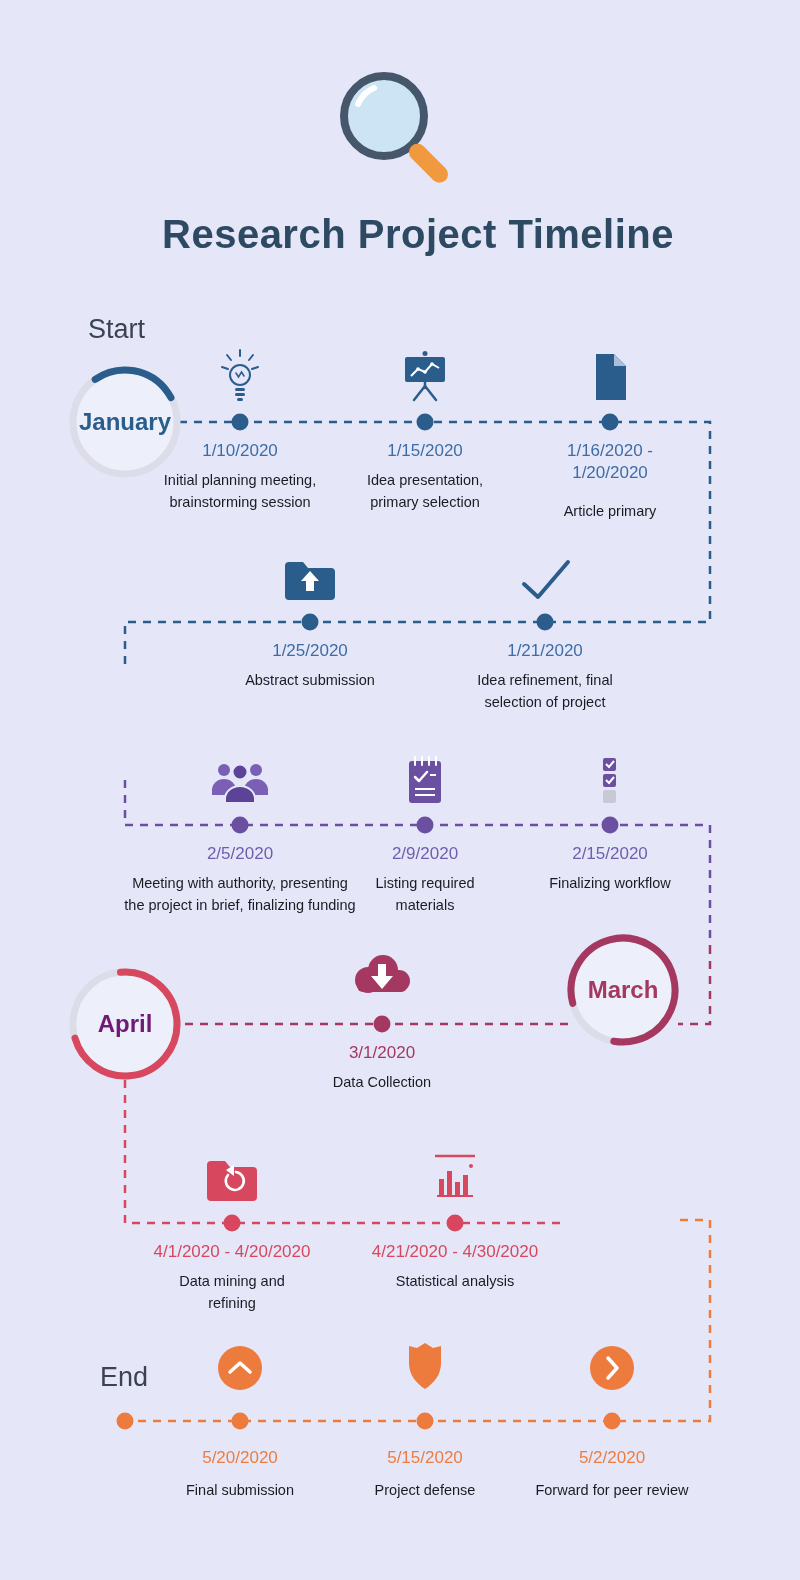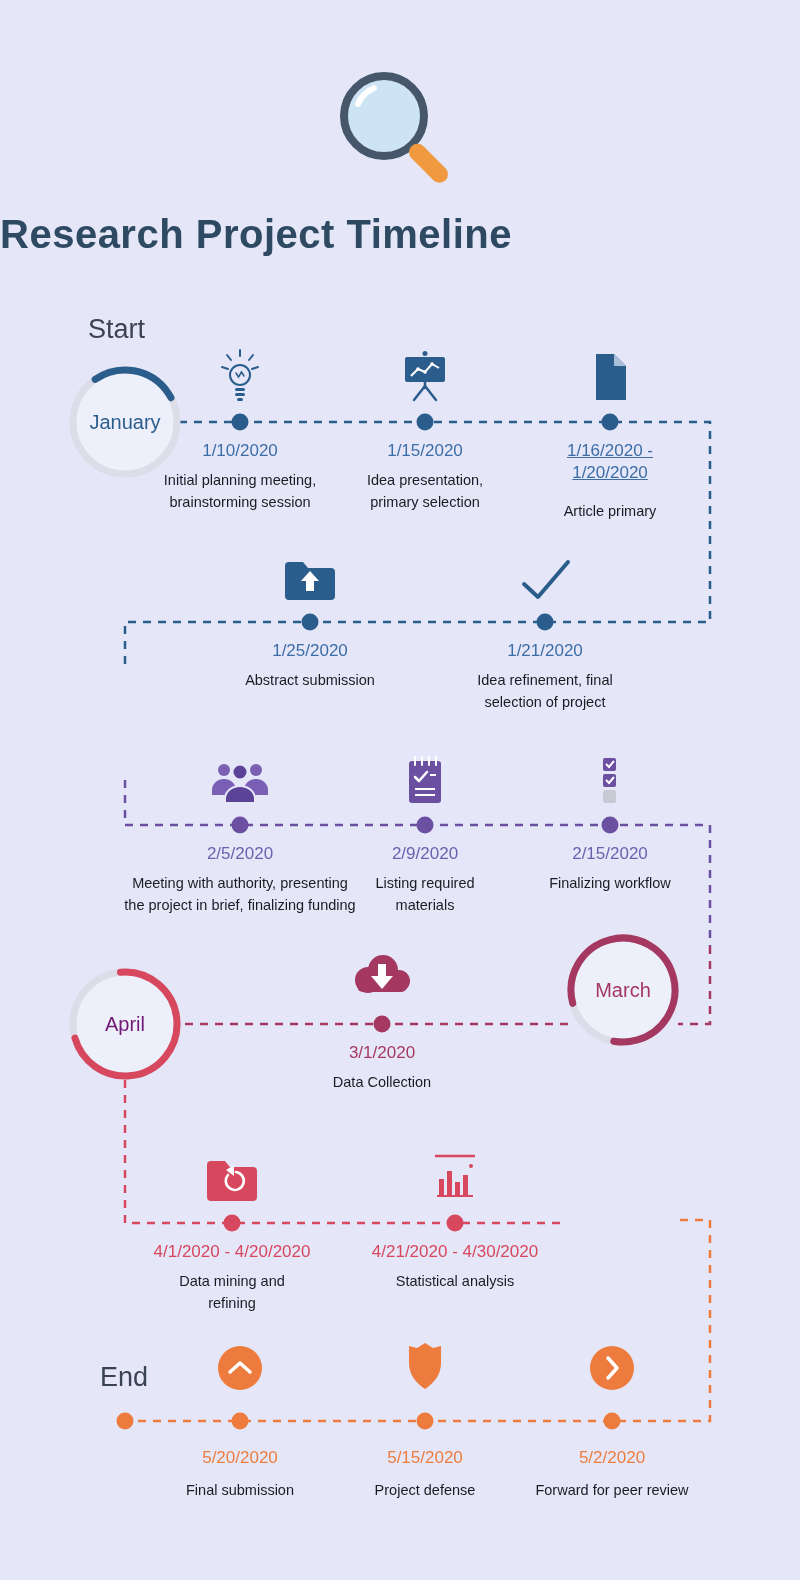--- a/index.html
+++ b/index.html
@@ -9,23 +9,24 @@
   }
   .canvas{
     position:relative;
     width:800px;height:1580px;
     margin:0 auto;
     background:#e5e7f9;
     overflow:hidden;
   }
   .page-title{
     position:absolute;left:0;right:0;top:212px;
-    margin:0;
+    margin:0;text-align:center;
     font-size:40px;font-weight:bold;color:#2e4a62;
     letter-spacing:.5px;
+    padding-left:36px;
   }
   .side-label{
     position:absolute;
     font-size:27px;color:#3a4254;
   }
   .connector-svg{position:absolute;left:0;top:0;pointer-events:none;}
   .connector-svg path{fill:none;stroke-width:2.5;stroke-dasharray:8 7;}
   .dot{
     position:absolute;width:17px;height:17px;border-radius:50%;
     transform:translate(-50%,-50%);z-index:3;
@@ -34,35 +35,35 @@
   .dot-purple{background:#6b4fa0}
   .dot-maroon{background:#a53860}
   .dot-red{background:#d7485f}
   .dot-orange{background:#ee7b3e}
 
   .month-circle{position:absolute;width:116px;height:116px;z-index:2;}
   .ring-bg{fill:#edeffb;stroke:#dcdde8;stroke-width:7;}
   .ring-arc{fill:none;stroke-width:7;stroke-linecap:round;}
   .month-label{
     position:absolute;inset:0;display:flex;align-items:center;justify-content:center;
-    font-size:20px;font-weight:normal;
+    font-size:24px;font-weight:bold;
   }
 
   .milestone{position:absolute;width:0;height:0;z-index:2;}
   .icon-wrap{position:absolute;bottom:16px;left:0;transform:translateX(-50%);}
   .date{
     position:absolute;top:18px;left:0;transform:translateX(-50%);
     white-space:nowrap;font-size:17px;text-align:center;line-height:1.3;
   }
   .desc{
     position:absolute;top:47px;left:0;transform:translateX(-50%);
     font-size:14.5px;color:#1b1c22;line-height:1.55;text-align:center;width:210px;
   }
   .w140{width:140px}.w150{width:150px}.w160{width:160px}.w190{width:190px}.w200{width:200px}.w230{width:236px}
-  .date-2l .date{white-space:normal;width:132px;text-decoration:underline;}
+  .date-2l .date{white-space:normal;width:132px;}
   .date-2l .desc{top:78px;}
   .sec-blue .date{color:#3d6da6}
   .sec-purple .date{color:#6e5eae}
   .sec-maroon .date{color:#a53860}
   .sec-red .date{color:#d7485f}
   .sec-orange .date{color:#ed7d3e;top:26px;}
   .sec-orange .desc{top:58px;}
   .sec-orange .icon-wrap{bottom:26px;}
   .magnifier{position:absolute;left:322px;top:60px;z-index:2;}
 </style>

